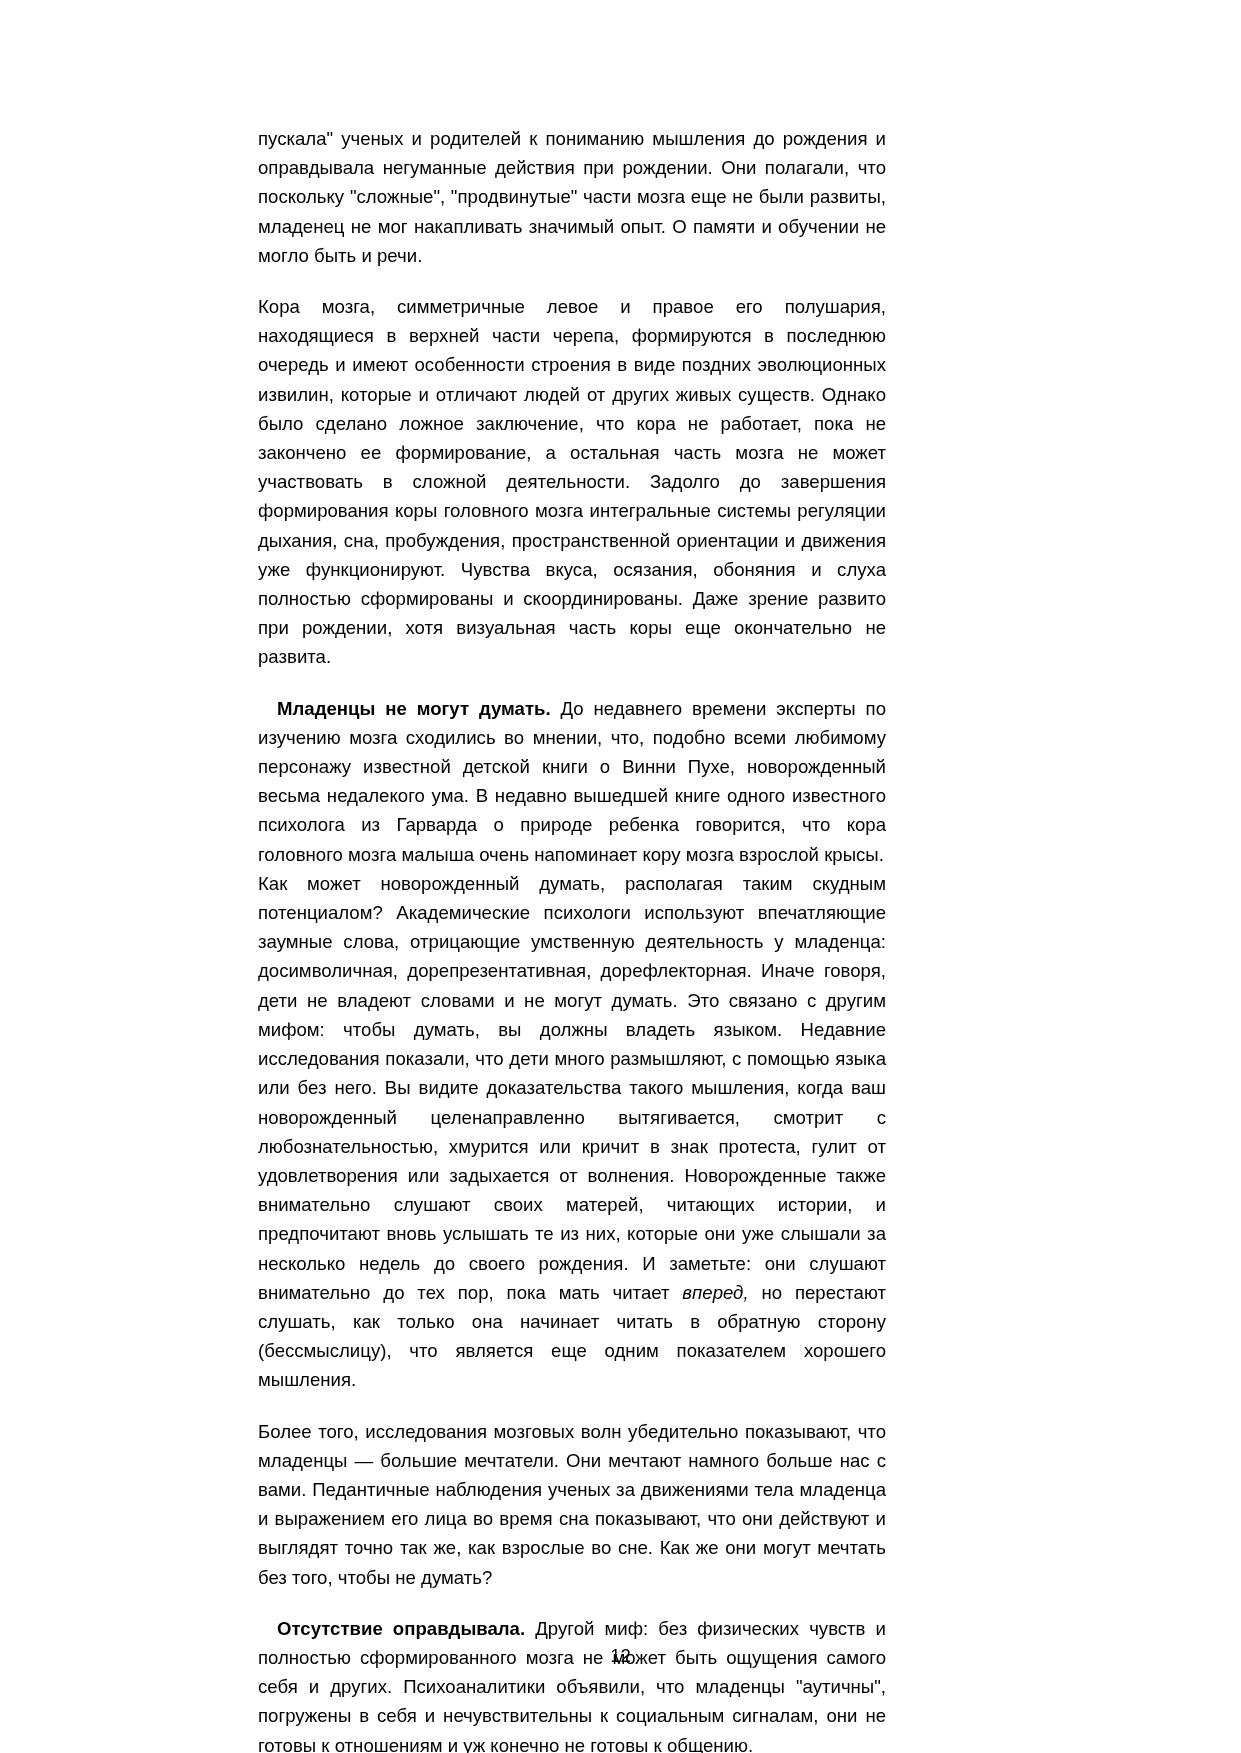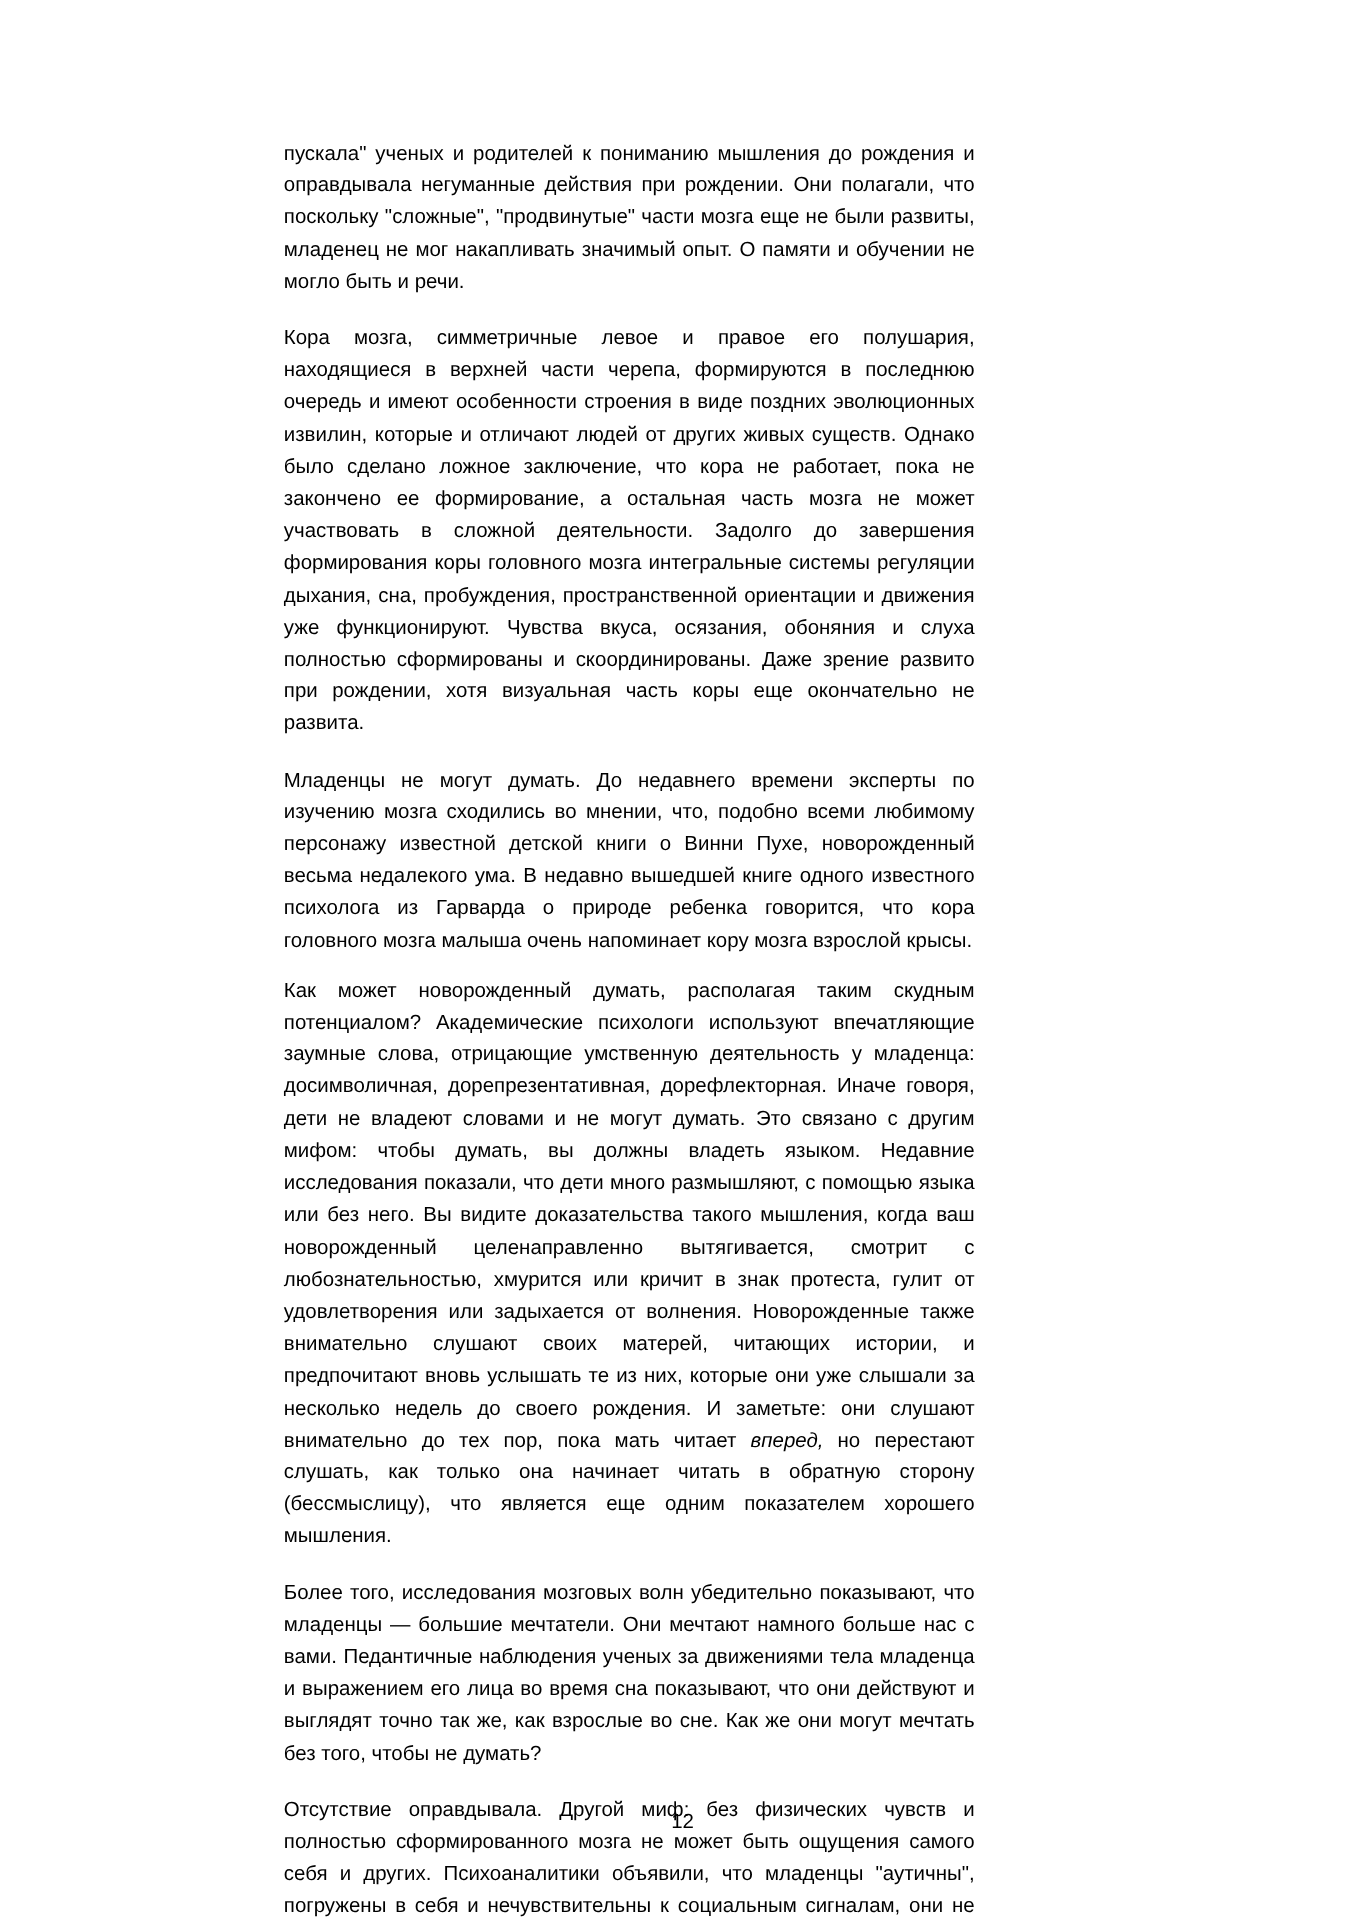--- a/index.html
+++ b/index.html
@@ -38,24 +38,25 @@
     text-justify: inter-word;
     font-family: "Liberation Sans", sans-serif;
     color: #000000;
     -webkit-hyphens: none;
     hyphens: none;
   }
   p.gap-before {
     margin-top: 22px;
   }
   p.tight-before {
-    margin-top: 16px;
+    margin-top: 0px;
   }
   .b {
-    font-weight: normal;
+    font-weight: bold;
+    margin-left: 19px;
   }
   .i {
     font-style: italic;
   }
   .page-number {
     position: absolute;
     left: 0;
     top: 1645px;
     width: 1241px;
     text-align: center;

